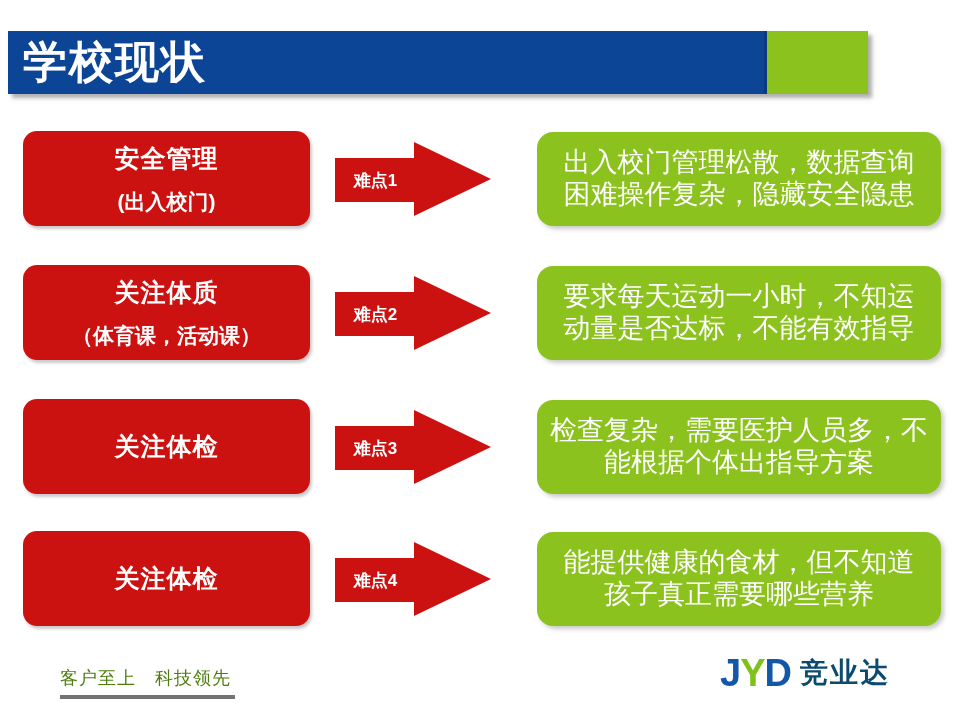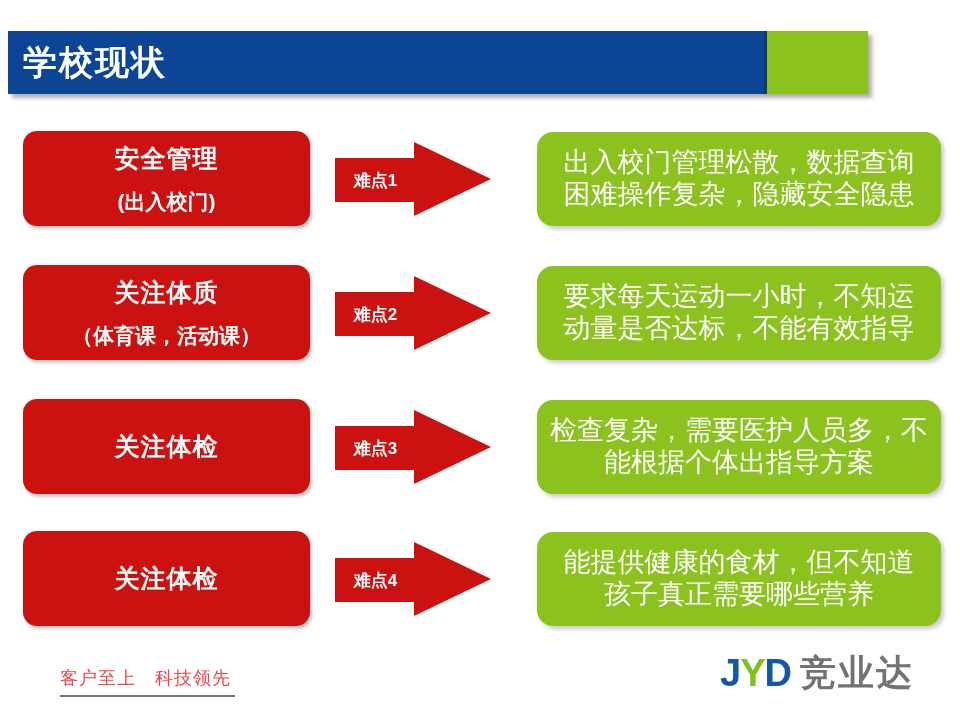--- a/index.html
+++ b/index.html
@@ -14,21 +14,21 @@
     position:absolute; left:8px; top:31px; width:860px; height:63px;
     display:flex; box-shadow:4px 4px 4px rgba(110,110,110,0.55);
   }
   .header-blue {
     flex:1; background:#0c4596; display:flex; align-items:center; padding-left:15px;
   }
   .header-green {
     width:104px; background:#8cc21e; border-left:3px solid #093a80;
   }
   .page-title {
-    color:#ffffff; font-size:34px; font-weight:bold; letter-spacing:2px;
+    color:#ffffff; font-size:44px; font-weight:bold; letter-spacing:2px;
   }
 
   
   .row { position:absolute; left:0; width:960px; height:95px; }
   .row1 { top:131px; } .row2 { top:265px; } .row3 { top:399px; } .row4 { top:531px; }
 
   .red-box {
     position:absolute; left:23px; top:0; width:287px; height:95px;
     background:#cc1111; border-radius:14px; color:#fff;
     display:flex; flex-direction:column; align-items:center; justify-content:center;
@@ -57,31 +57,31 @@
     background:#8cc21e; border-radius:16px; color:#ffffff;
     display:flex; flex-direction:column; align-items:center; justify-content:center;
     text-align:center; font-size:27px; line-height:1.17; padding:16px 8px;
     box-shadow:3px 3px 4px rgba(150,150,150,0.5);
   }
 
   
   .footer-motto {
     position:absolute; left:60px; top:666px;
     font-family:"Liberation Serif","DejaVu Serif",serif;
-    font-size:18px; color:#ef4444; letter-spacing:1px;
-    border-bottom:2px solid #737373; padding:0 4px 5px 0;
+    font-size:18px; color:#4d7c0f; letter-spacing:1px;
+    border-bottom:4px solid #737373; padding:0 4px 5px 0;
   }
   .logo {
     position:absolute; left:720px; top:654px; display:flex; align-items:center;
   }
   .logo-mark { font-size:38px; font-weight:900; letter-spacing:-1px; line-height:1; }
   .logo-letter-j, .logo-letter-d { color:#1357a8; }
   .logo-letter-y { color:#7fc21c; }
   .logo-cn {
-    font-size:36px; font-weight:bold; color:#737373; margin-left:9px;
+    font-size:28px; font-weight:bold; color:#0c4a6e; margin-left:9px;
     letter-spacing:2px; line-height:1;
   }
 </style>
 </head>
 <body>
 
 <div class="slide">
 
   <div class="header">
     <div class="header-blue">

